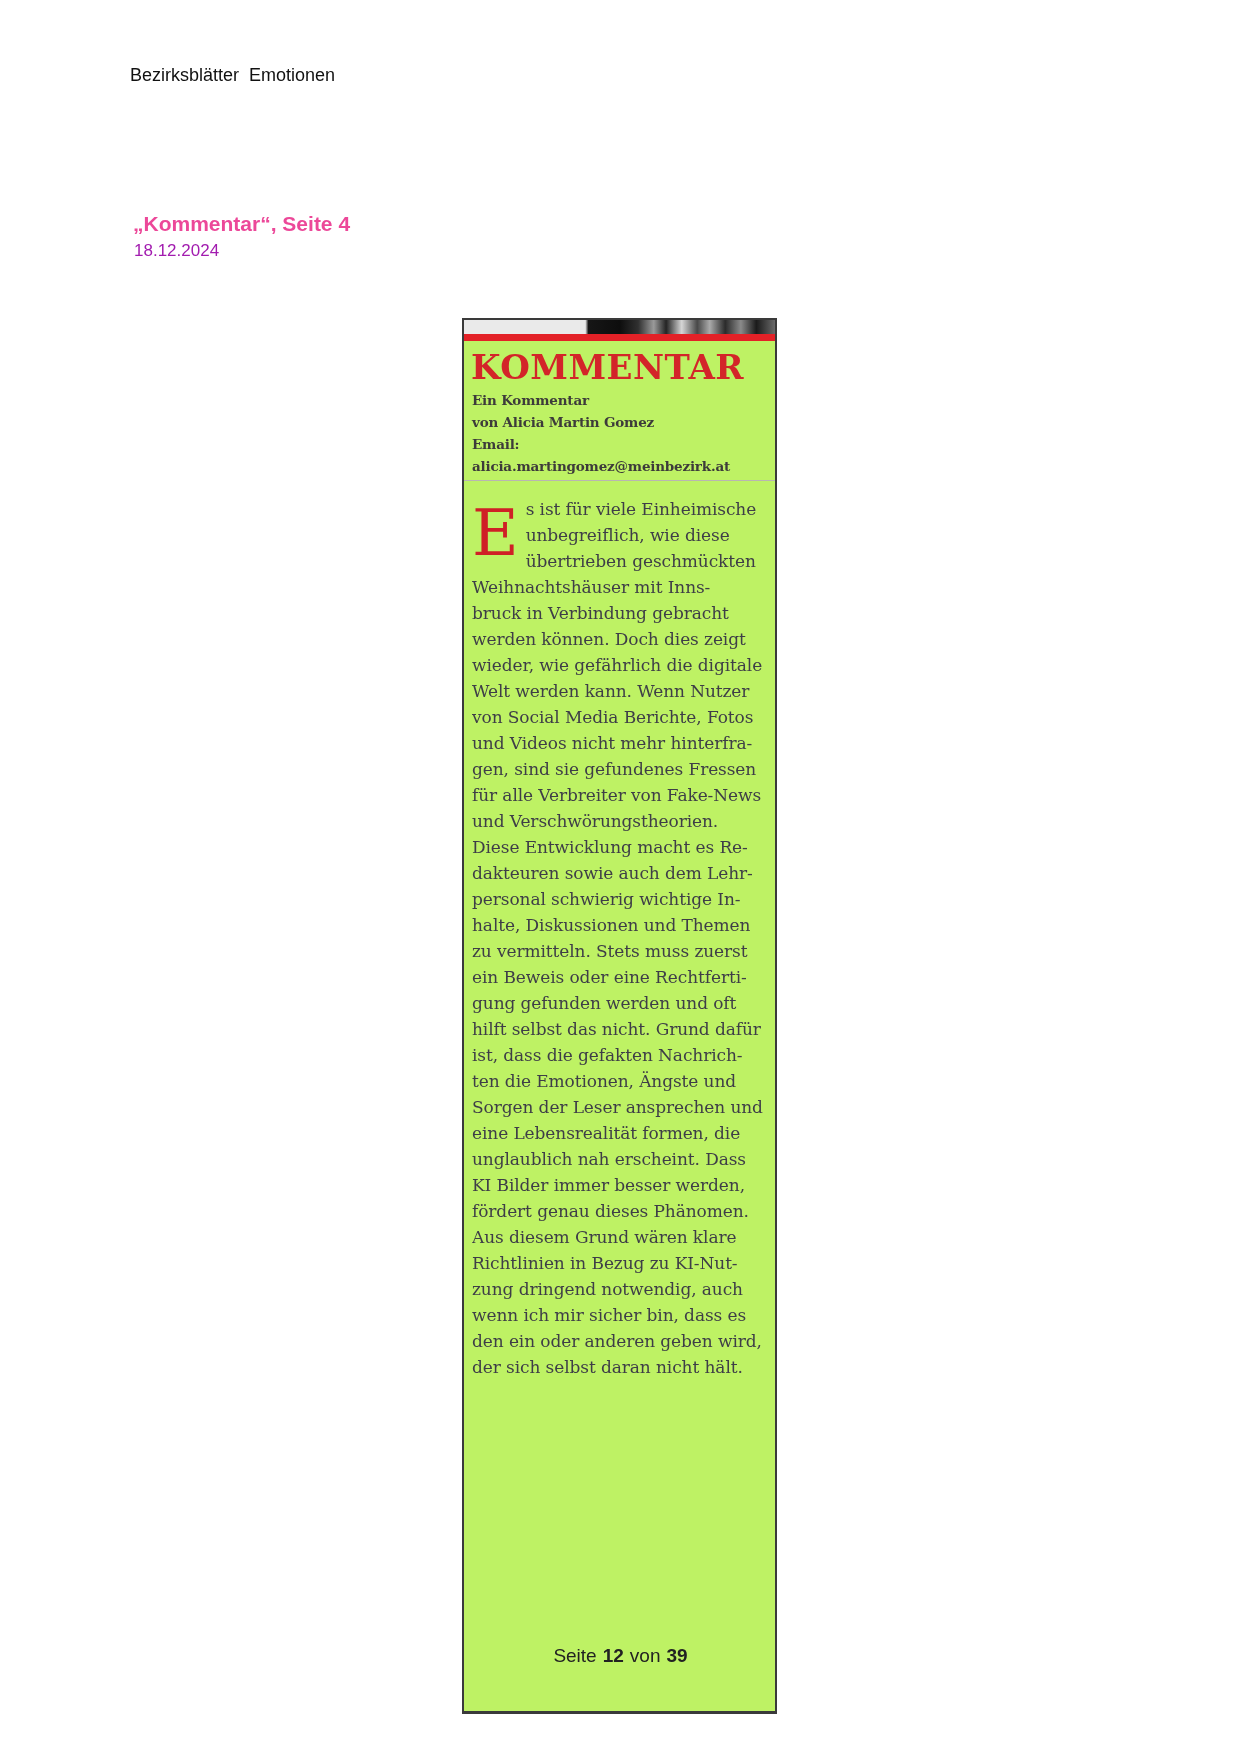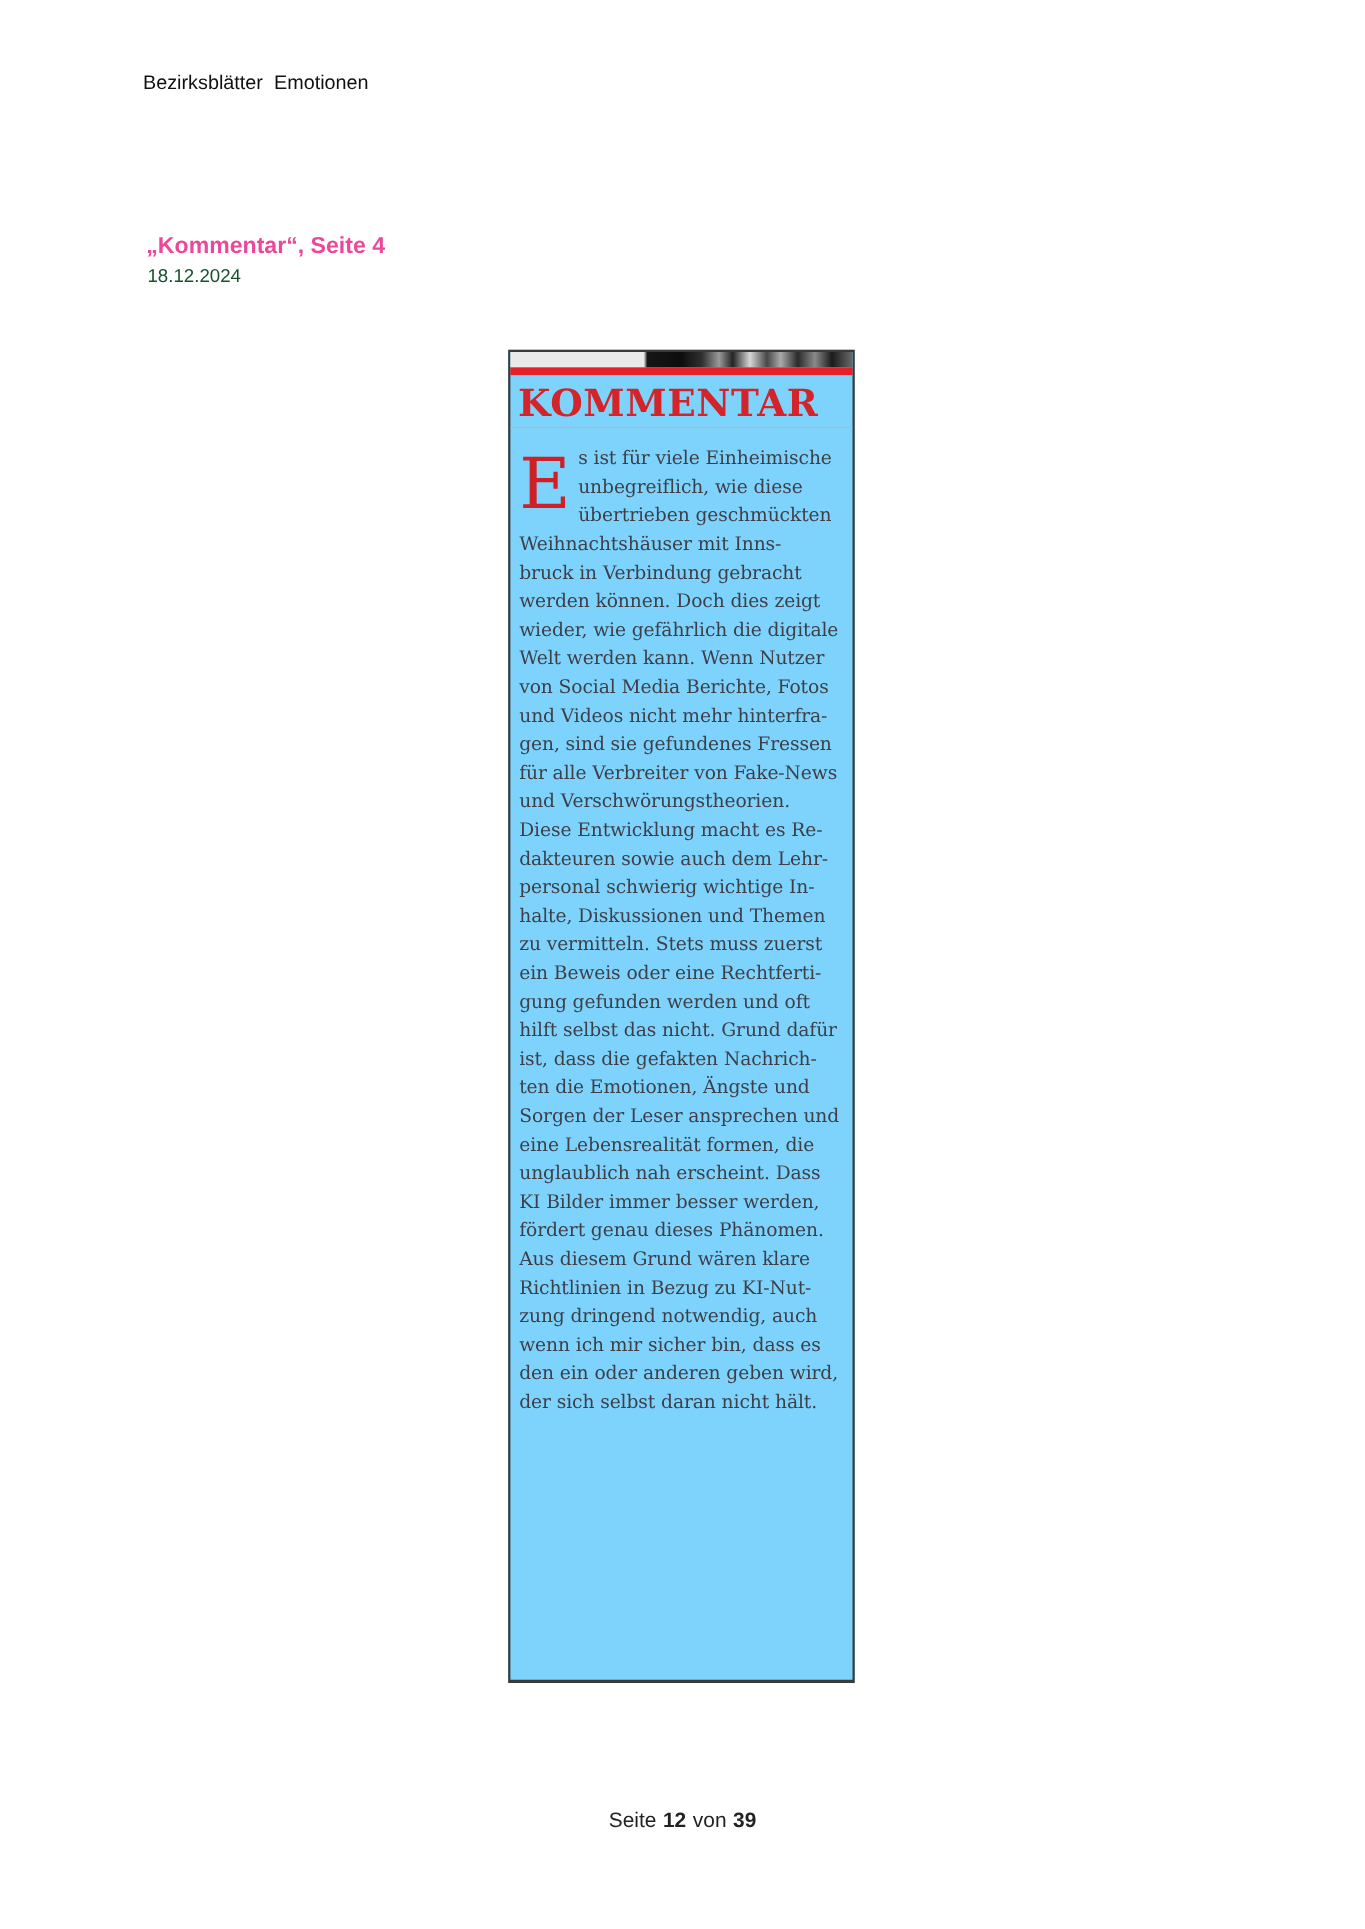--- a/index.html
+++ b/index.html
@@ -17,37 +17,37 @@
     font-size:18px;line-height:22px;color:#111;
   }
   .doc-header .src-bold{font-weight:normal;}
   .doc-header .src-reg{font-weight:normal;margin-left:5px;}
   .doc-title{
     position:absolute;left:133px;top:212px;
     font-size:21px;font-weight:bold;color:#ec4899;
   }
   .doc-date{
     position:absolute;left:134px;top:241px;
-    font-size:17px;color:#14532d;
+    font-size:17px;color:#a21caf;
   }
   .doc-footer{
     position:absolute;left:0;top:1645px;width:100%;
     display:flex;justify-content:center;gap:6px;
     font-size:19px;color:#222;align-items:center;
   }
   .doc-footer b{font-weight:bold;}
 
   
   .clipping{
     position:absolute;left:462px;top:318px;
-    width:315px;height:1212px;
+    width:315px;height:1396px;
     box-sizing:border-box;
     border:2px solid #3a3a3a;
     border-bottom-width:3px;
-    background:#7dd3fc;
+    background:#bef264;
     font-family:"DejaVu Serif",serif;
   }
   .photo-strip{
     height:14px;width:100%;
     background:linear-gradient(90deg,
       #eaeaea 0%, #eaeaea 39%,
       #161616 40%, #0d0d0d 50%, #303030 56%,
       #9a9a9a 61%, #242424 65%,
       #d6d6d6 70%, #484848 75%,
       #aaaaaa 79%, #2b2b2b 84%,
@@ -103,20 +103,25 @@
     <span class="src-reg">Emotionen</span>
   </header>
 
   <div class="doc-title">„Kommentar“, Seite 4</div>
   <div class="doc-date">18.12.2024</div>
 
   <article class="clipping">
     <div class="photo-strip"></div>
     <div class="red-bar"></div>
     <h1 class="section">KOMMENTAR</h1>
+    <div class="byline">
+      <div>Ein Kommentar</div>
+      <div>von Alicia Martin Gomez</div>
+      <div>Email: alicia.martingomez@meinbezirk.at</div>
+    </div>
     <div class="byline-divider"></div>
     <div class="body-text"><span class="dropcap">E</span><span class="body-lines">s ist für viele Einheimische
 unbegreiflich, wie diese
 übertrieben geschmückten
 Weihnachtshäuser mit Inns-
 bruck in Verbindung gebracht
 werden können. Doch dies zeigt
 wieder, wie gefährlich die digitale
 Welt werden kann. Wenn Nutzer
 von Social Media Berichte, Fotos

